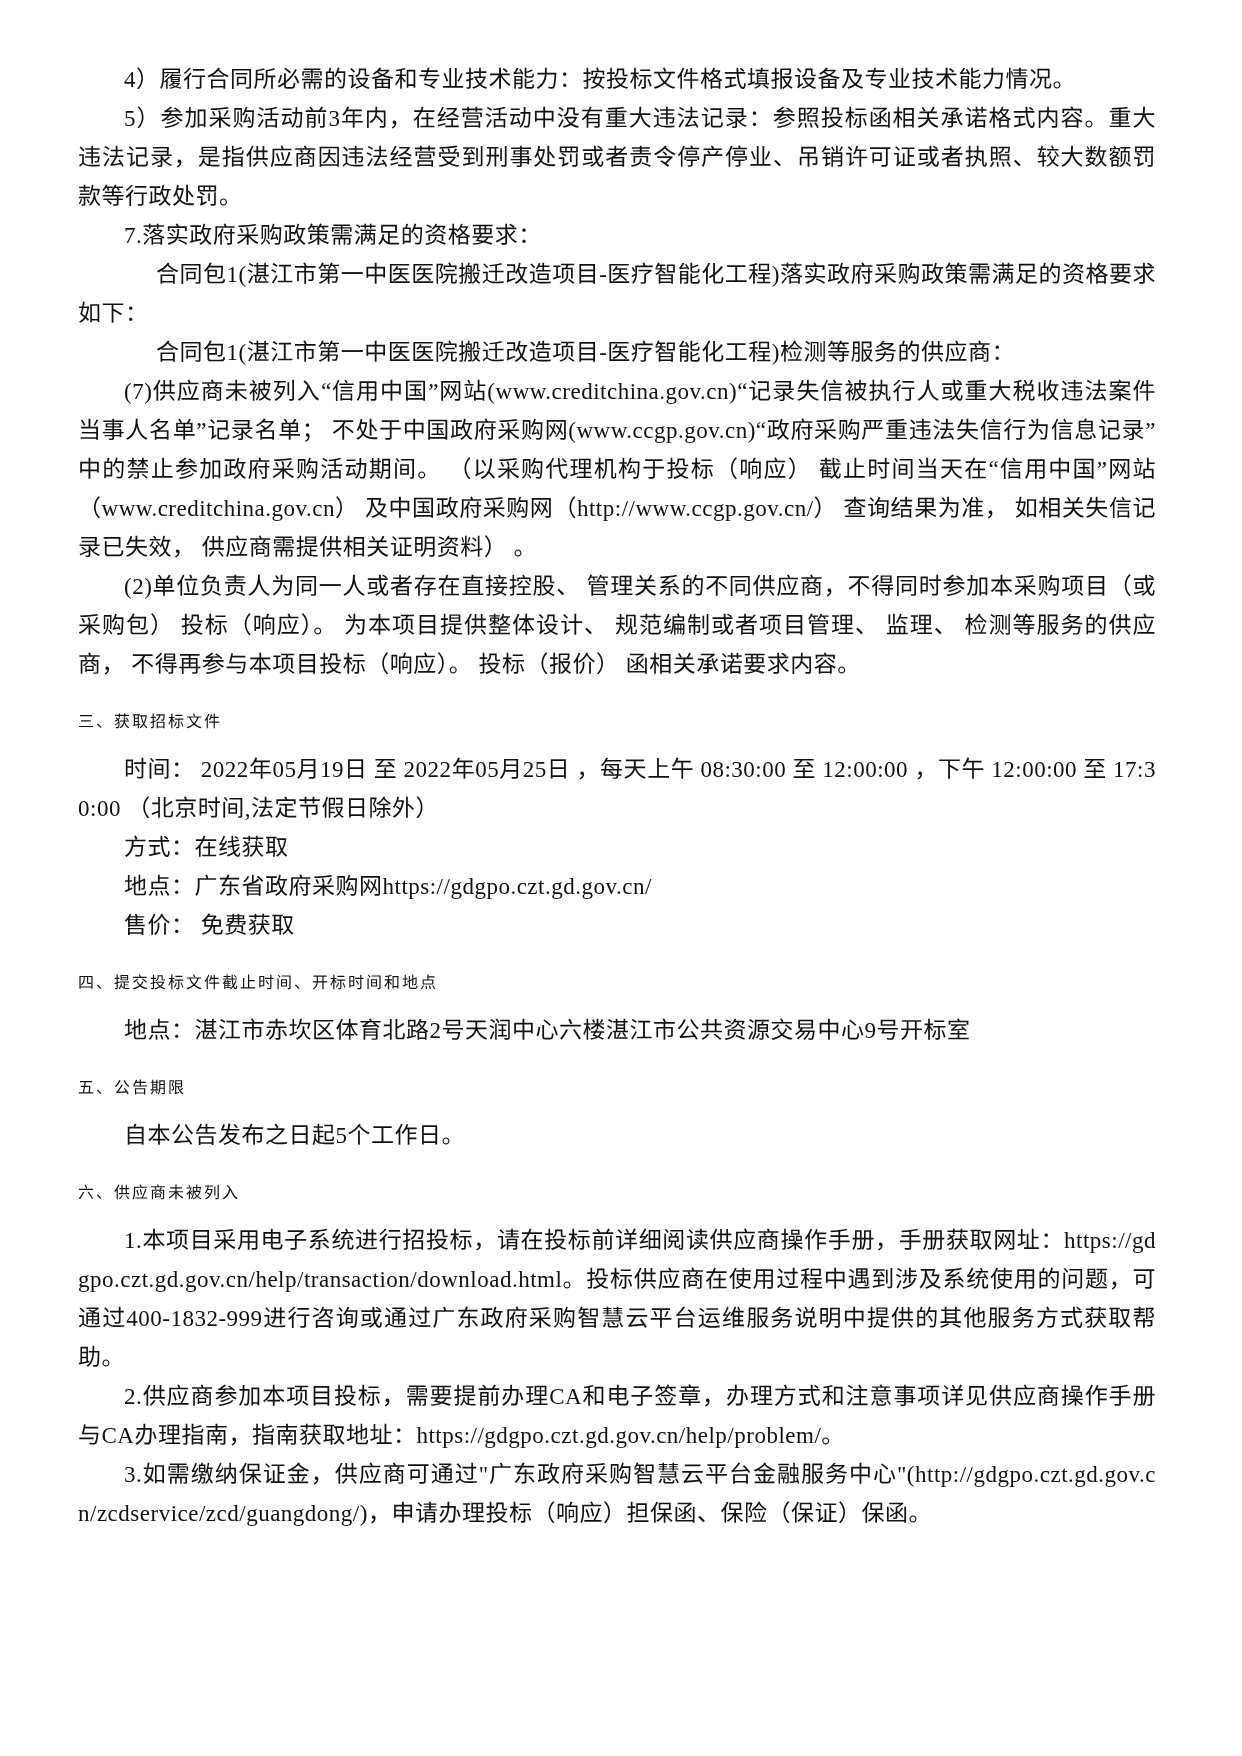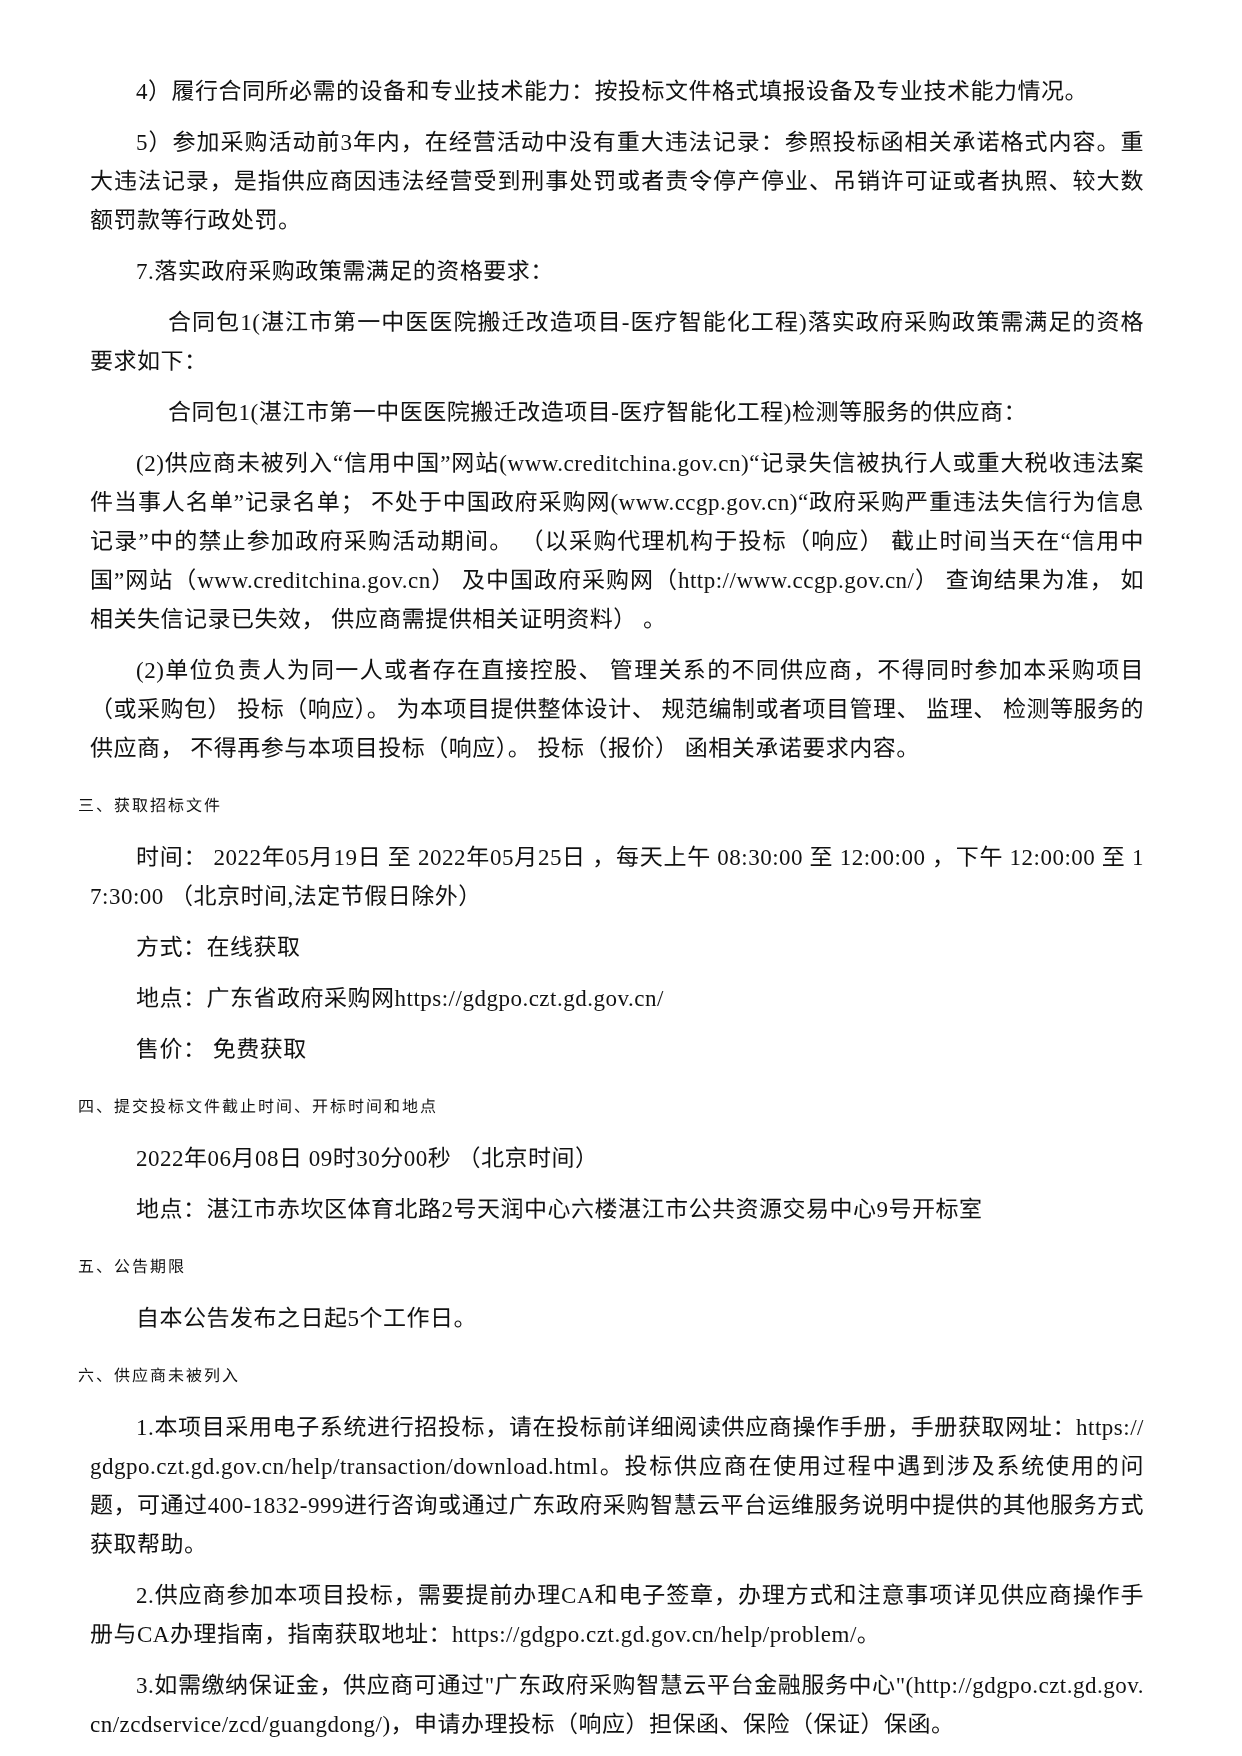--- a/index.html
+++ b/index.html
@@ -14,21 +14,21 @@
     height: 1756px;
     margin: 0 auto;
     background: #ffffff;
     box-sizing: border-box;
     padding: 60px 86px 40px 78px;
     overflow: hidden;
     font-family: "Liberation Serif", "DejaVu Serif", serif;
     color: #111111;
   }
   .page p.body {
-    margin: 12px;
+    margin: 0;
     font-size: 23px;
     line-height: 39px;
     text-align: justify;
     word-break: break-all;
     letter-spacing: 0.5px;
   }
   .page p.indent-2 { text-indent: 46px; }
   .page p.indent-3 { text-indent: 78px; }
   .page h2.heading {
     margin: 17px 0 8px 0;
@@ -41,29 +41,28 @@
 </style>
 </head>
 <body>
 
 <div class="page">
     <p class="body indent-2">4）履行合同所必需的设备和专业技术能力：按投标文件格式填报设备及专业技术能力情况。</p>
     <p class="body indent-2">5）参加采购活动前3年内，在经营活动中没有重大违法记录：参照投标函相关承诺格式内容。重大违法记录，是指供应商因违法经营受到刑事处罚或者责令停产停业、吊销许可证或者执照、较大数额罚款等行政处罚。</p>
     <p class="body indent-2">7.落实政府采购政策需满足的资格要求：</p>
     <p class="body indent-3">合同包1(湛江市第一中医医院搬迁改造项目-医疗智能化工程)落实政府采购政策需满足的资格要求如下：</p>
     <p class="body indent-3">合同包1(湛江市第一中医医院搬迁改造项目-医疗智能化工程)检测等服务的供应商：</p>
-    <p class="body indent-2">(2)供应商未被列入“信用中国”网站(www.creditchina.gov.cn)“记录失信被执行人或重大税收违法案件当事人名单”记录名单；  不处于中国政府采购网(www.ccgp.gov.cn)“政府采购严重违法失信行为信息记录”中的禁止参加政府采购活动期间。 （以采购代理机构于投标（响应） 截止时间当天在“信用中国”网站（www.creditchina.gov.cn） 及中国政府采购网（http://www.ccgp.gov.cn/） 查询结果为准， 如相关失信记录已失效， 供应商需提供相关证明资料） 。</p>
+    <p class="body indent-2">(7)供应商未被列入“信用中国”网站(www.creditchina.gov.cn)“记录失信被执行人或重大税收违法案件当事人名单”记录名单；  不处于中国政府采购网(www.ccgp.gov.cn)“政府采购严重违法失信行为信息记录”中的禁止参加政府采购活动期间。 （以采购代理机构于投标（响应） 截止时间当天在“信用中国”网站（www.creditchina.gov.cn） 及中国政府采购网（http://www.ccgp.gov.cn/） 查询结果为准， 如相关失信记录已失效， 供应商需提供相关证明资料） 。</p>
     <p class="body indent-2">(2)单位负责人为同一人或者存在直接控股、 管理关系的不同供应商，不得同时参加本采购项目（或采购包） 投标（响应）。 为本项目提供整体设计、 规范编制或者项目管理、 监理、 检测等服务的供应商， 不得再参与本项目投标（响应）。 投标（报价） 函相关承诺要求内容。</p>
     <h2 class="heading">三、获取招标文件</h2>
     <p class="body indent-2">时间： 2022年05月19日 至 2022年05月25日 ，每天上午 08:30:00 至 12:00:00 ，下午 12:00:00 至 17:30:00 （北京时间,法定节假日除外）</p>
     <p class="body indent-2">方式：在线获取</p>
     <p class="body indent-2">地点：广东省政府采购网https://gdgpo.czt.gd.gov.cn/</p>
     <p class="body indent-2">售价： 免费获取</p>
     <h2 class="heading">四、提交投标文件截止时间、开标时间和地点</h2>
-    <p class="body indent-2">2022年06月08日 09时30分00秒 （北京时间）</p>
     <p class="body indent-2">地点：湛江市赤坎区体育北路2号天润中心六楼湛江市公共资源交易中心9号开标室</p>
     <h2 class="heading">五、公告期限</h2>
     <p class="body indent-2">自本公告发布之日起5个工作日。</p>
     <h2 class="heading">六、供应商未被列入</h2>
     <p class="body indent-2">1.本项目采用电子系统进行招投标，请在投标前详细阅读供应商操作手册，手册获取网址：https://gdgpo.czt.gd.gov.cn/help/transaction/download.html。投标供应商在使用过程中遇到涉及系统使用的问题，可通过400-1832-999进行咨询或通过广东政府采购智慧云平台运维服务说明中提供的其他服务方式获取帮助。</p>
     <p class="body indent-2">2.供应商参加本项目投标，需要提前办理CA和电子签章，办理方式和注意事项详见供应商操作手册与CA办理指南，指南获取地址：https://gdgpo.czt.gd.gov.cn/help/problem/。</p>
     <p class="body indent-2">3.如需缴纳保证金，供应商可通过"广东政府采购智慧云平台金融服务中心"(http://gdgpo.czt.gd.gov.cn/zcdservice/zcd/guangdong/)，申请办理投标（响应）担保函、保险（保证）保函。</p>
   </div>
 
 </body></html>

